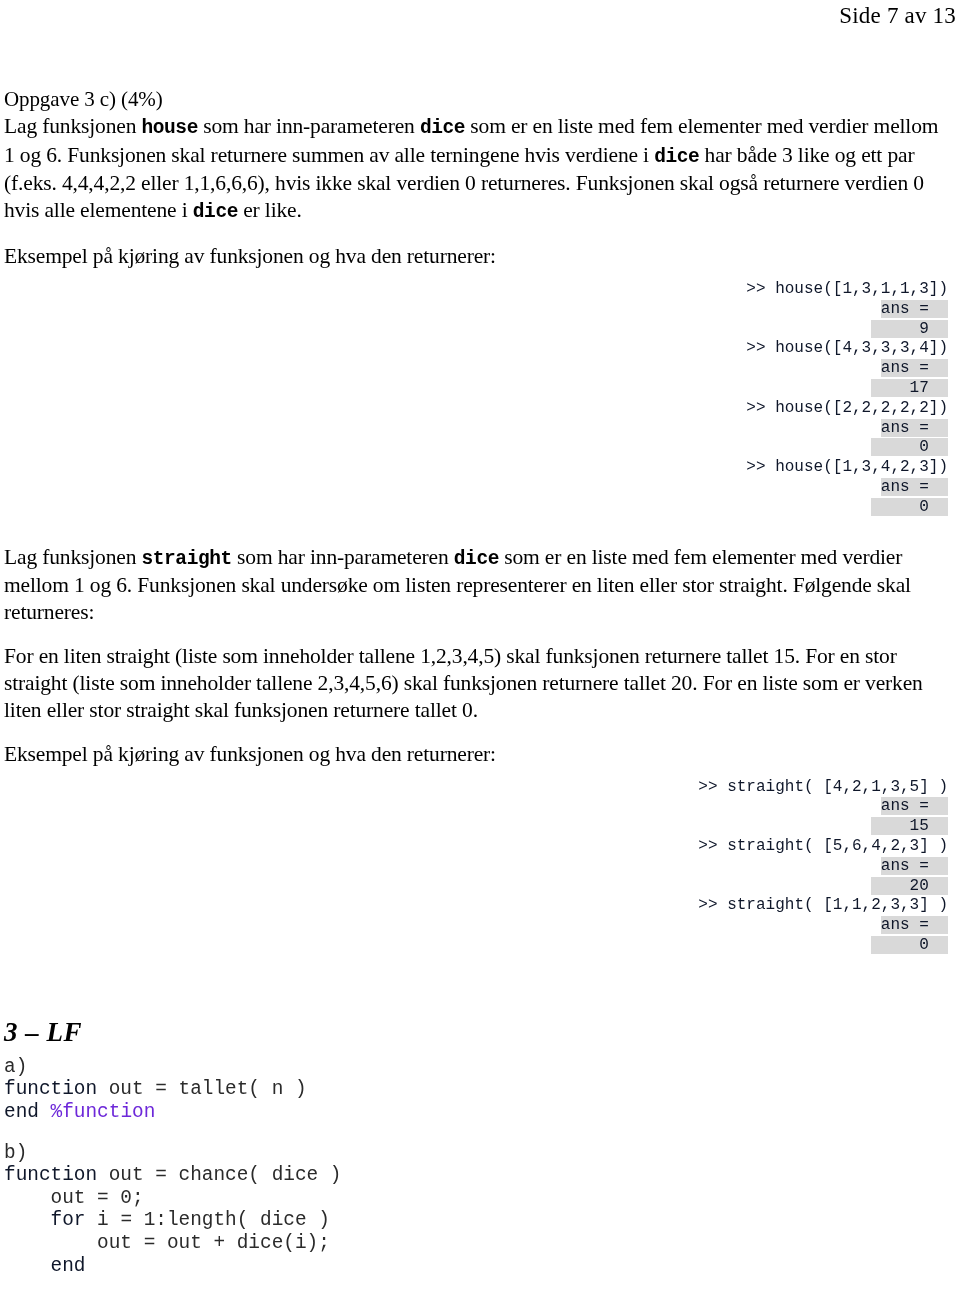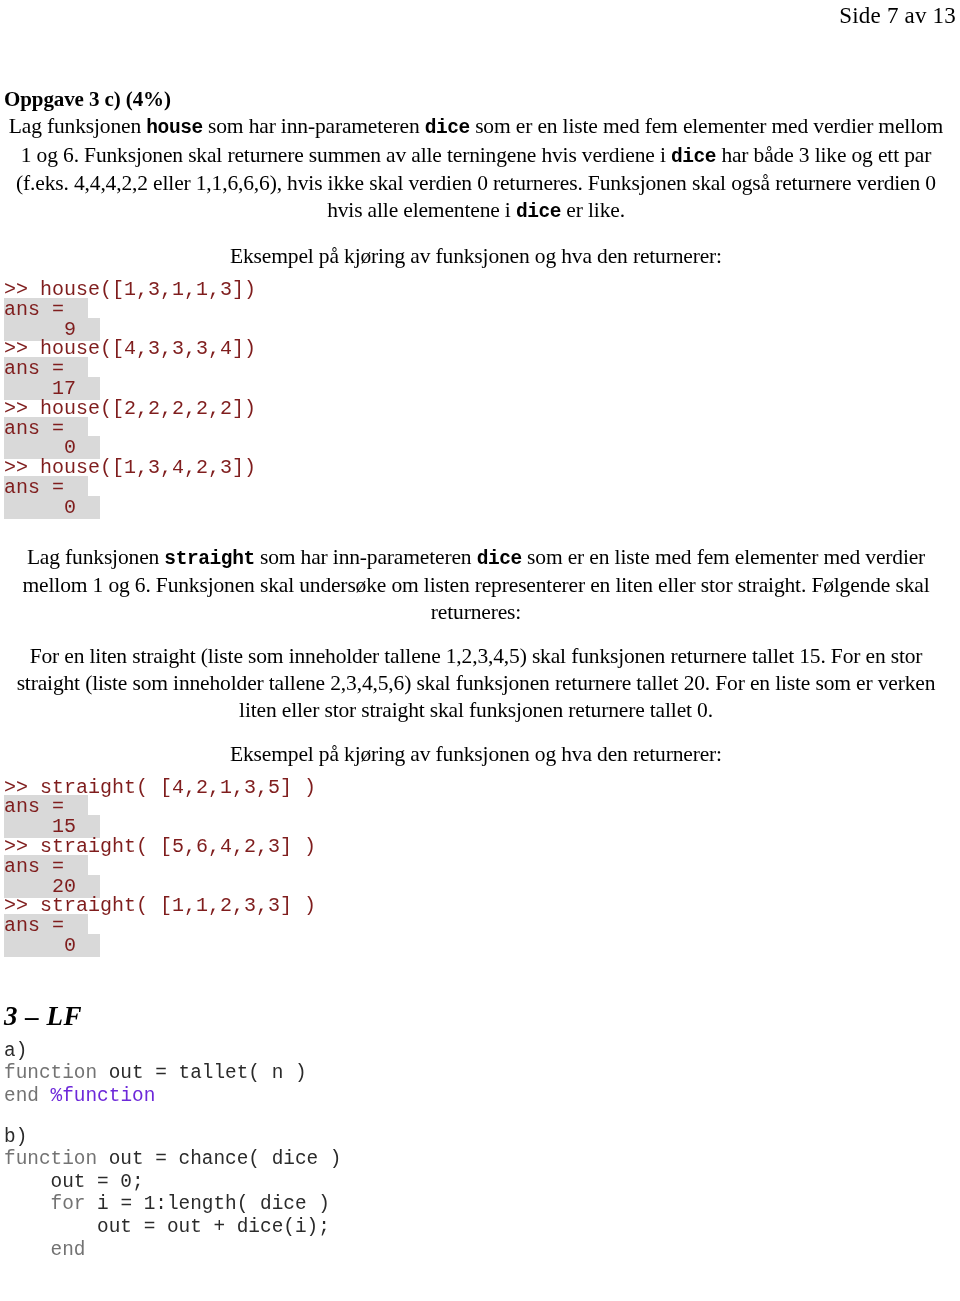--- a/index.html
+++ b/index.html
@@ -40,60 +40,61 @@
   .content {
     position: absolute;
     left: 4px;
     top: 86px;
     width: 944px;
   }
 
   h2.task-heading {
     font-family: "Liberation Serif", "DejaVu Serif", serif;
     font-size: 21px;
-    font-weight: bold;
+    font-weight: normal;
     line-height: 26px;
     margin: 0 0 1px 0;
     letter-spacing: -0.1px;
   }
 
   h2.lf-heading {
     font-family: "Liberation Serif", "DejaVu Serif", serif;
     font-size: 27px;
     font-weight: bold;
     font-style: italic;
     line-height: 32px;
-    margin: 0 0 8px 0;
+    margin: 16px 0 8px 0;
     letter-spacing: 0.5px;
   }
 
   p.body {
     font-family: "Liberation Serif", "DejaVu Serif", serif;
     font-size: 21.5px;
     line-height: 26.6px;
     margin: 0;
-    text-align: center;
+    text-align: left;
     letter-spacing: -0.15px;
   }
 
   code.inline {
     font-family: "Liberation Mono", "DejaVu Sans Mono", monospace;
     font-weight: bold;
     font-size: 19.5px;
     letter-spacing: -0.4px;
   }
 
   
   .console {
     font-family: "Liberation Mono", "DejaVu Sans Mono", monospace;
-    font-size: 20px;
+    font-size: 16px;
     line-height: 19.8px;
-    color: #7f1d1d;
+    color: #0f172a;
     white-space: pre;
     margin: 0;
+    text-align: right;
   }
 
   .console .line {
     white-space: pre;
     display: block;
     height: 19.8px;
   }
 
   .hl {
     background: #d9d9d9;
@@ -102,21 +103,21 @@
   
   .mcode {
     font-family: "Liberation Mono", "DejaVu Sans Mono", monospace;
     font-size: 19.4px;
     line-height: 22.6px;
     white-space: pre;
     color: #2b2b2b;
     margin: 0;
   }
   .mcode .line { display: block; white-space: pre; }
-  .kw  { color: #737373; }
+  .kw  { color: #0f172a; }
   .cmt { color: #6d28d9; }
   .plain { color: #2b2b2b; }
 
   .gap-sm { height: 10px; }
   .gap-md { height: 18px; }
   .gap-lg { height: 26px; }
 </style>
 </head>
 <body>
 

